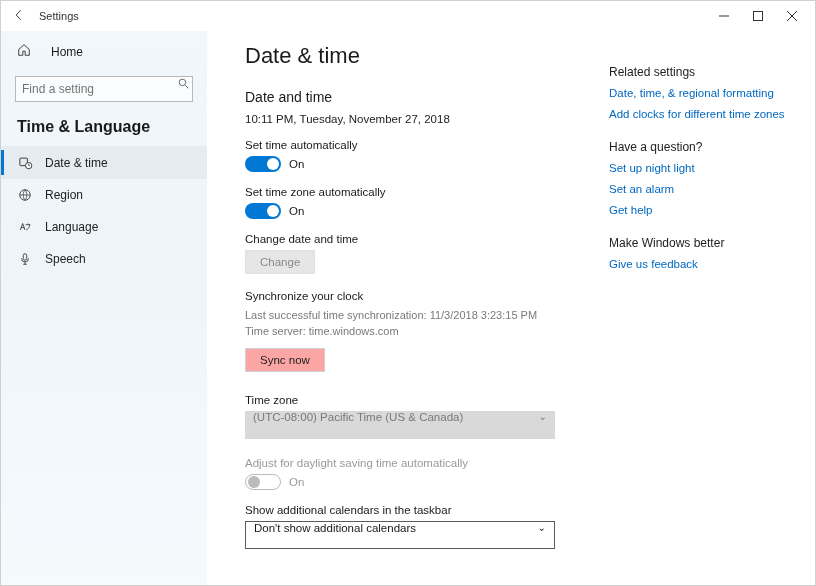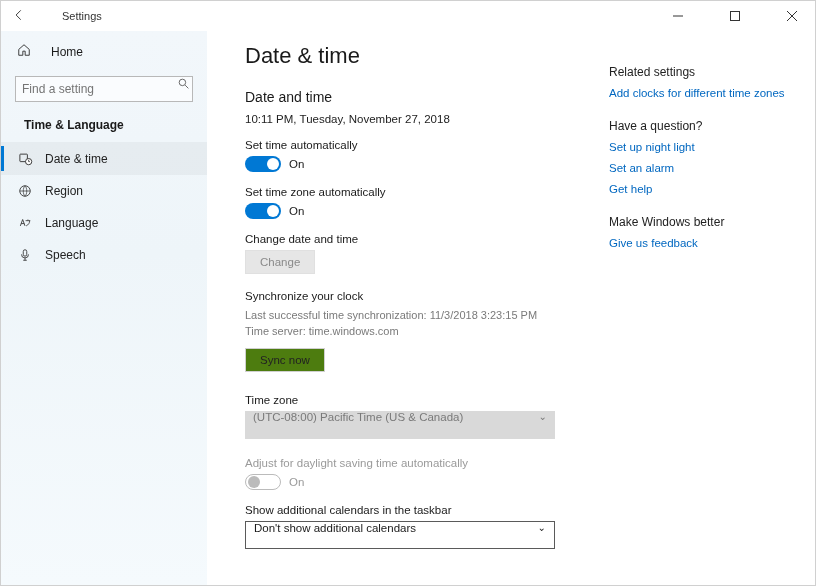--- a/index.html
+++ b/index.html
@@ -1,32 +1,32 @@
 <!DOCTYPE html>
 <html><head>
 <meta charset="utf-8">
 <style>
   * { box-sizing: border-box; margin: 0; padding: 0; }
   html, body { width: 816px; height: 586px; font-family: "Segoe UI", Tahoma, sans-serif; font-size: 12px; color: #1a1a1a; background: #fff; overflow: hidden; }
   .window { display: flex; flex-direction: column; width: 816px; height: 586px; border: 1px solid #d0d0d0; }
   
-  .titlebar { height: 30px; display: flex; align-items: center; padding: 0 6px; gap: 23px; }
+  .titlebar { height: 30px; display: flex; align-items: center; padding: 0 6px; }
   .titlebar .back { width: 24px; text-align: center; font-size: 14px; color: #333; cursor: default; }
   .titlebar .title { margin-left: 8px; font-size: 11px; color: #333; }
   .titlebar .spacer { flex: 1; }
   .winbtn { width: 34px; height: 28px; display: flex; align-items: center; justify-content: center; color: #333; font-size: 12px; }
   .winbtn svg { stroke: #333; }
   
   .body { flex: 1; display: flex; min-height: 0; }
   .sidebar { width: 206px; background: linear-gradient(to bottom,#f2f7fb,#eef5f9 40%,#f5fafd); padding: 4px 0 0 0; }
   .sb-home { display: flex; align-items: center; gap: 20px; padding: 8px 16px; font-size: 12px; }
   .sb-search { margin: 8px 14px 12px 14px; border: 1px solid #b8b8b8; height: 26px; display: flex; padding: 0 6px; background: #fafcfe; }
   .sb-search input { border: none; outline: none; flex: 1; background: transparent; font-size: 12px; color: #666; }
   .sb-search .mag { color: #666; font-size: 12px; }
-  .sb-cat { padding: 4px 16px 10px 23px; font-size: 12px; font-weight: 600; }
+  .sb-cat { padding: 4px 16px 10px 16px; font-size: 16px; font-weight: 600; }
   .sb-item { display: flex; align-items: center; gap: 12px; padding: 9px 16px 9px 16px; font-size: 12px; color: #222; position: relative; }
   .sb-item .icn { width: 16px; display: flex; justify-content: center; color: #333; }
   .sb-item.active { background: rgba(0,0,0,0.04); }
   .sb-item.active::before { content: ""; position: absolute; left: 0; top: 4px; bottom: 4px; width: 3px; background: #0078d4; }
   
   .main { flex: 1; display: flex; padding: 12px 0 0 0; min-width: 0; }
   .content { flex: 1; padding: 0 24px 16px 38px; overflow: auto; }
   .content h1 { font-size: 22px; font-weight: 400; margin-bottom: 16px; }
   .content h2 { font-size: 14px; font-weight: 400; margin: 20px 0 8px 0; }
   .content .stamp { font-size: 11.5px; color: #222; margin-bottom: 14px; }
@@ -35,21 +35,21 @@
   .toggle-row { display: flex; align-items: center; gap: 8px; }
   .toggle { width: 36px; height: 16px; border-radius: 10px; position: relative; }
   .toggle .knob { position: absolute; top: 2px; width: 12px; height: 12px; border-radius: 50%; background: #fff; }
   .toggle.on { background: #0078d4; }
   .toggle.on .knob { right: 2px; }
   .toggle.off { background: #fff; border: 1px solid #888; }
   .toggle.off .knob { left: 2px; background: #555; top: 1px; }
   .toggle.disabled.off { border-color: #bbb; }
   .toggle.disabled.off .knob { background: #bbb; }
   .tstate { font-size: 11.5px; }
-  .btn { display: inline-block; background: #4d7c0f; border: 1px solid #d0d0d0; padding: 5px 14px; font-size: 11.5px; color: #222; }
+  .btn { display: inline-block; background: #fca5a5; border: 1px solid #d0d0d0; padding: 5px 14px; font-size: 11.5px; color: #222; }
   .btn.disabled { color: #8a8a8a; background: #e6e6e6; border-color: #e0e0e0; }
   .sync-block .note { font-size: 11px; color: #7a7a7a; line-height: 1.45; }
   .sync-block .btn { margin-top: 8px; }
   .select { width: 310px; height: 28px; display: flex; align-items: flex-start; justify-content: space-between; padding: 0 8px; font-size: 11.5px; }
   .select.tz { background: #d9d9d9; color: #7a7a7a; }
   .select.white { background: #fff; border: 1px solid #5a5a5a; }
   .select .chev { font-size: 10px; color: inherit; }
   .dim { color: #9a9a9a; }
   
   .rail { width: 216px; padding: 16px 18px 0 10px; font-size: 11.5px; }
@@ -210,20 +210,21 @@
           <div class="select white">
             <span>Don't show additional calendars</span>
             <span class="chev">⌄</span>
           </div>
         </div>
       </div>
 
       <div class="rail">
         <div class="group">
           <div class="rh">Related settings</div>
+          <a href="#">Date, time, &amp; regional formatting</a>
           <a href="#">Add clocks for different time zones</a>
         </div>
         <div class="group">
           <div class="rh">Have a question?</div>
           <a href="#">Set up night light</a>
           <a href="#">Set an alarm</a>
           <a href="#">Get help</a>
         </div>
         <div class="group">
           <div class="rh">Make Windows better</div>

